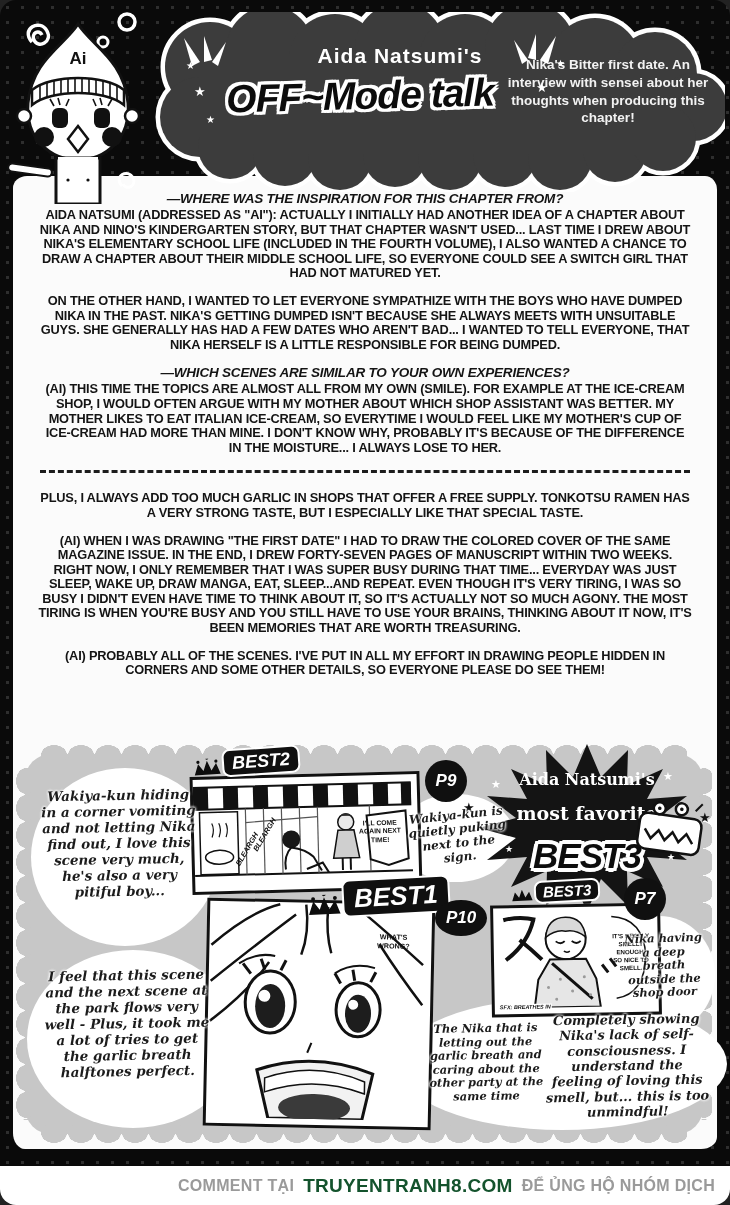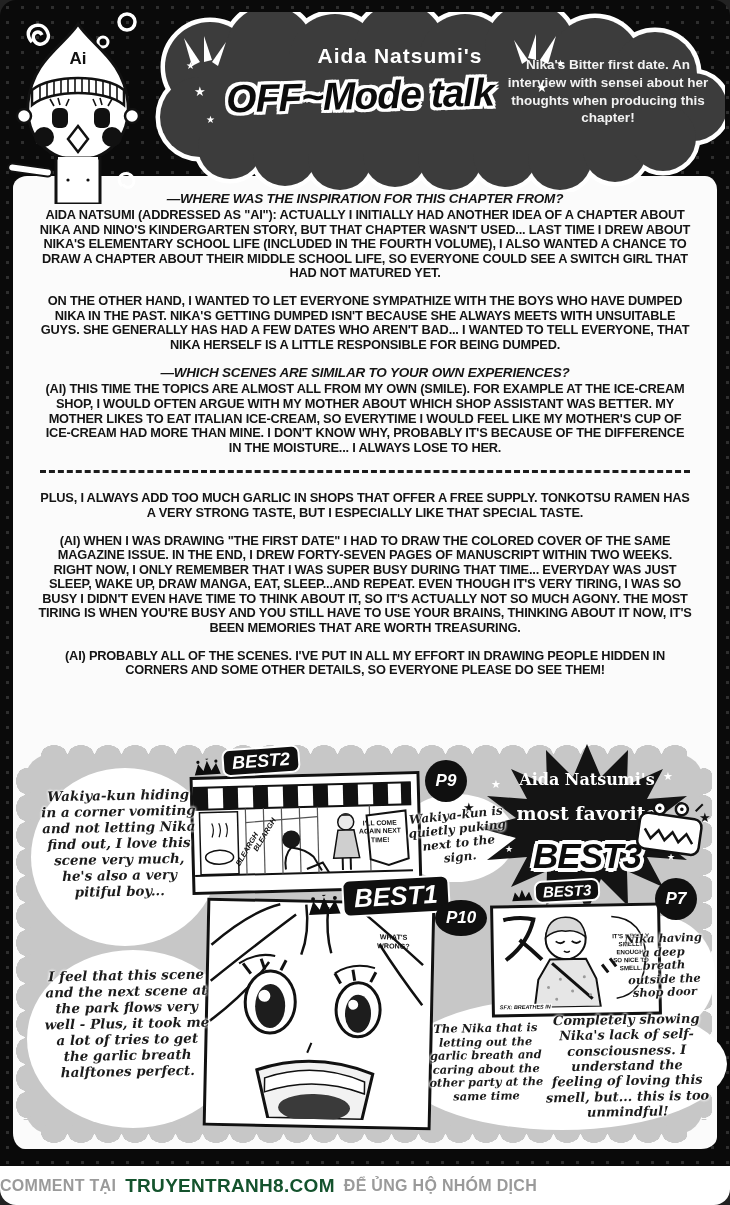--- a/index.html
+++ b/index.html
@@ -60,22 +60,22 @@
   .burst-wrap{position:absolute;left:452px;top:-14px;width:220px;height:178px;z-index:3;}
   .burst-txt{position:absolute;width:100%;text-align:center;color:#fff;z-index:4;
     font-family:"DejaVu Serif",serif;font-weight:bold;}
   .burst-best{position:absolute;width:100%;text-align:center;z-index:4;color:#0d0d0d;
     font-weight:900;font-style:italic;font-size:35px;letter-spacing:-1px;
     text-shadow:-3px -3px 0 #fff,3px -3px 0 #fff,-3px 3px 0 #fff,3px 3px 0 #fff,
       0 -4px 0 #fff,0 4px 0 #fff,-4px 0 0 #fff,4px 0 0 #fff;}
   .bstar{position:absolute;z-index:4;}
   
   .footer{position:absolute;left:0;bottom:0;width:730px;height:39px;background:#fff;
-    display:flex;align-items:center;gap:9px;
-    padding-right:8px;box-sizing:border-box;z-index:4;}
+    display:flex;align-items:center;justify-content:flex-end;gap:9px;
+    padding-right:15px;box-sizing:border-box;z-index:4;}
   .footer .f1,.footer .f3{color:#9a9a9a;font-weight:bold;font-size:16px;letter-spacing:.3px;}
   .footer .f2{color:#14532d;font-weight:900;font-size:19px;letter-spacing:.3px;}
 </style>
 </head>
 <body>
 
 <div class="page">
 
   <svg class="cloud-svg" width="575" height="180" viewBox="0 0 575 180">
     <g stroke="#fff" stroke-width="9" fill="#3c3c3c">
@@ -335,21 +335,21 @@
         </svg>
         <div class="speech" style="left:158px;top:28px;width:52px;font-size:7.2px;line-height:1.25">WHAT'S WRONG?</div>
       </div>
 
       <div class="badge-row" style="left:486px;top:128px;transform:rotate(-3deg)">
         <svg width="22" height="15" viewBox="0 0 28 18">
             <polygon points="1,16 5,5 10,12 14,2 18,12 23,5 27,16" fill="#0d0d0d"></polygon>
           </svg>
         <span class="badge-pill" style="font-size:15px;padding:2px 7px">BEST3</span>
       </div>
-      <div class="pcircle" style="left:630px;top:124px;width:42px;height:42px;font-size:17px">P7</div>
+      <div class="pcircle" style="left:599px;top:124px;width:42px;height:42px;font-size:17px">P7</div>
       <div class="panel" style="left:466px;top:150px;width:164px;height:106px;transform:rotate(-1deg)">
         <svg width="158" height="100" viewBox="0 0 158 100">
           <circle cx="72" cy="32" r="20" fill="#fff" stroke="#111" stroke-width="2"></circle>
           <path d="M52,30 Q54,10 72,10 Q90,10 92,30 Q82,22 72,24 Q62,22 52,30 Z" fill="#d9d9d9" stroke="#111" stroke-width="1.5"></path>
           <path d="M62,34 q5,4 9,0 M78,34 q5,4 9,0" fill="none" stroke="#111" stroke-width="1.8"></path>
           <path d="M70,44 q3,2 6,0" fill="none" stroke="#111" stroke-width="1.5"></path>
           <path d="M44,72 L56,52 L92,52 L102,72 L106,100 L40,100 Z" fill="#e6e6e6" stroke="#111" stroke-width="2"></path>
           <line x1="58" y1="56" x2="98" y2="92" stroke="#111" stroke-width="3"></line>
           <g fill="#9a9a9a">
               <circle cx="54" cy="80" r="1.5"></circle>

